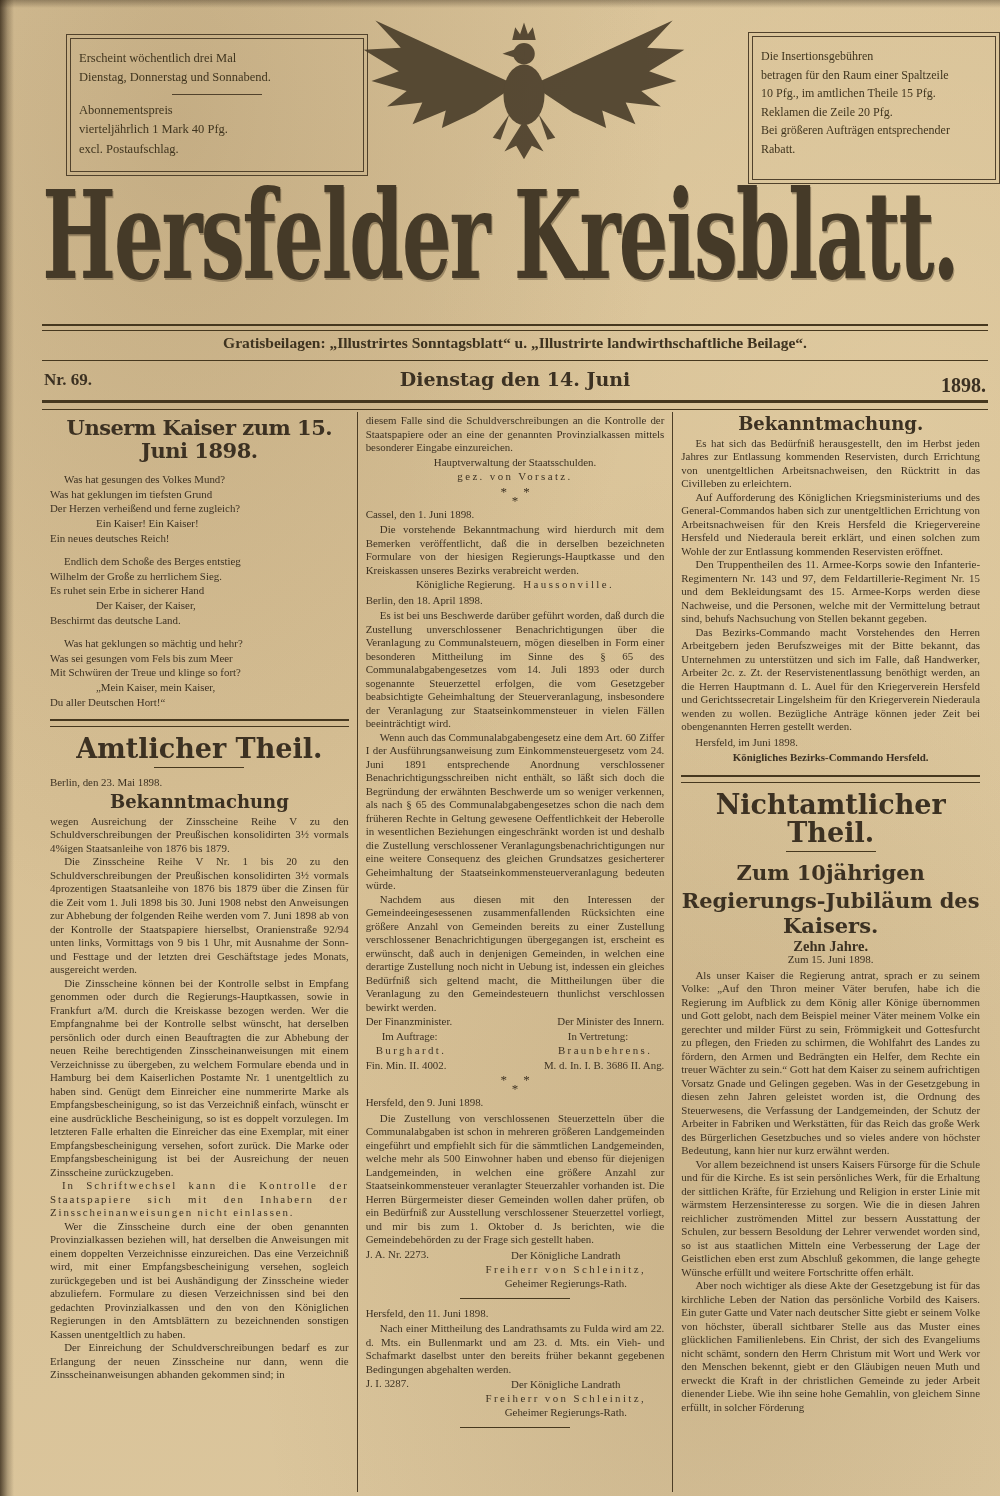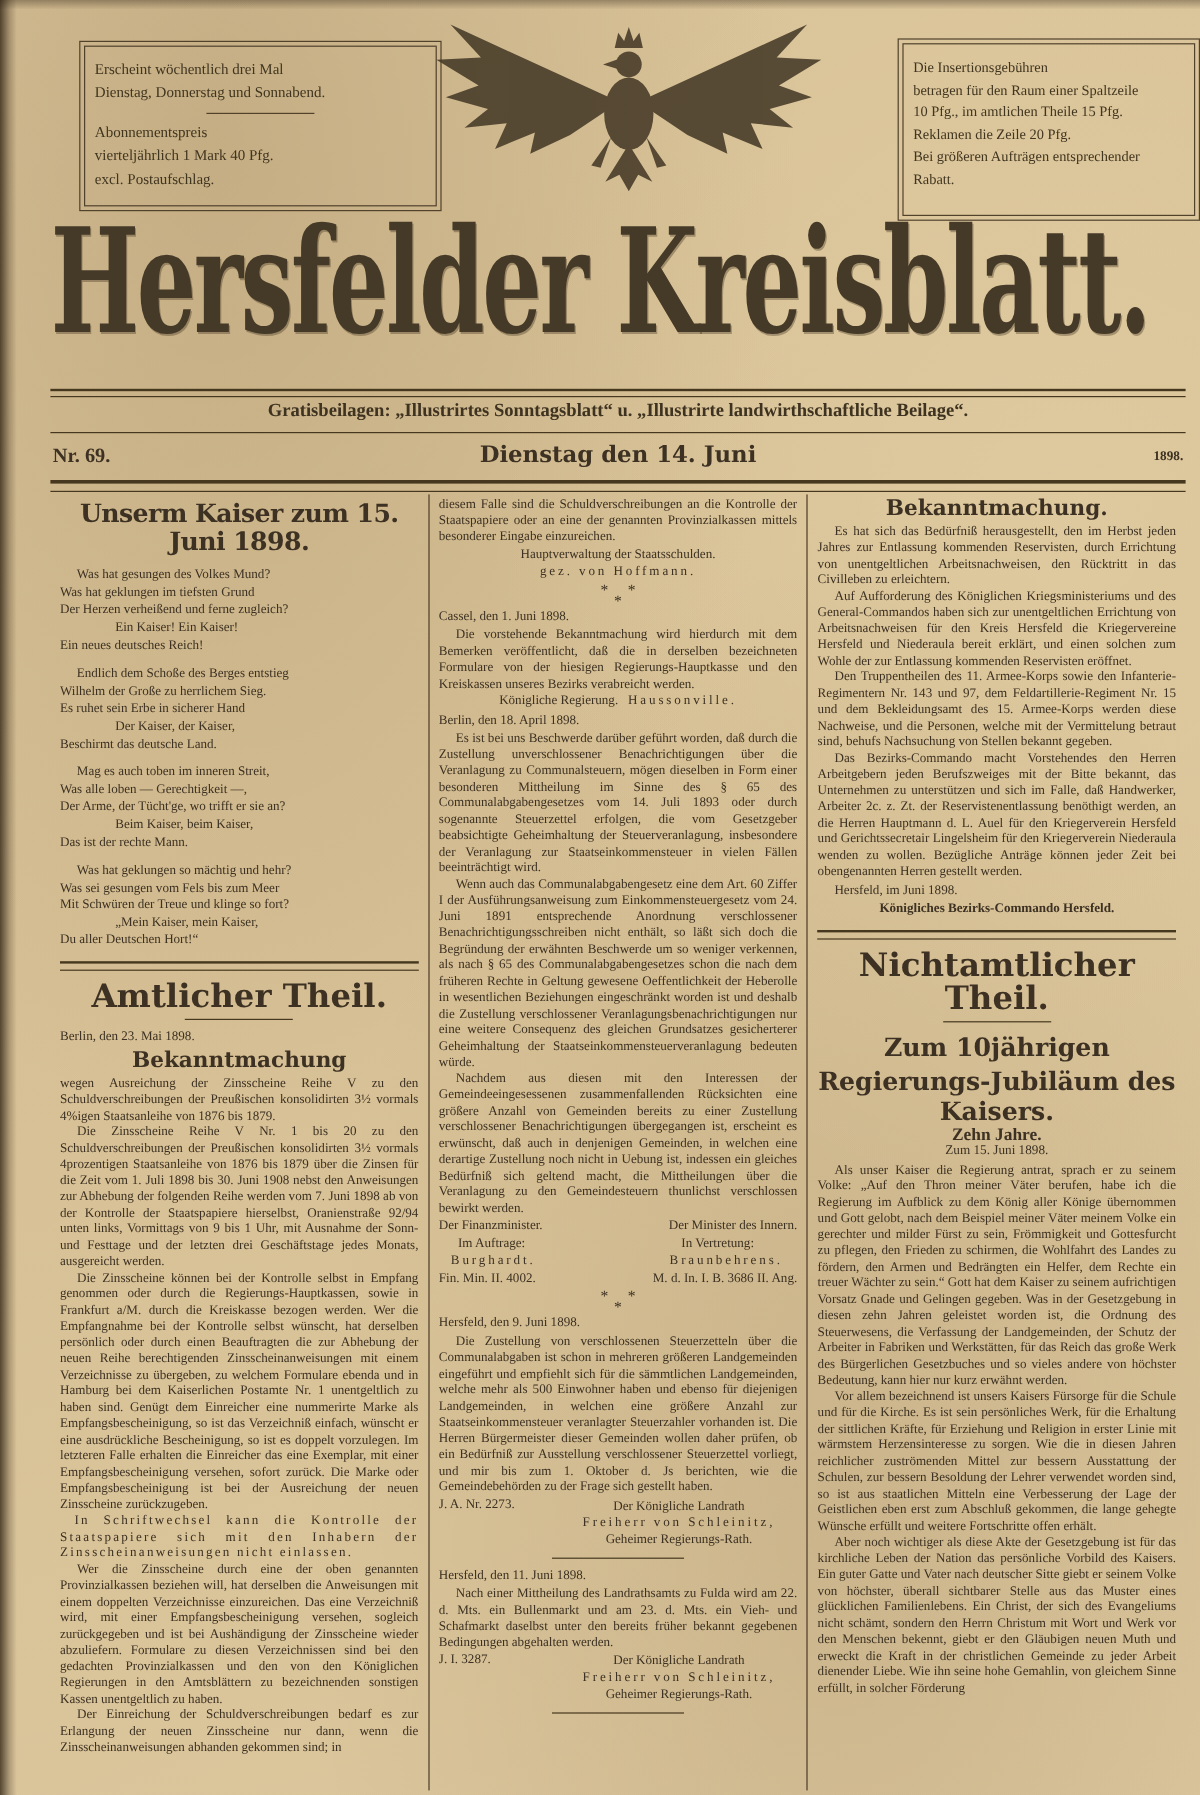--- a/index.html
+++ b/index.html
@@ -34,21 +34,21 @@
     text-shadow:1px 1px 0 rgba(60,45,25,.35);}
   .rule-a{position:absolute;left:42px;right:12px;top:324px;height:4px;
     border-top:2px solid #46381f;border-bottom:1px solid #46381f;}
   .subtitle{position:absolute;left:42px;right:12px;top:334px;text-align:center;
     font-weight:bold;font-size:15.5px;color:#3e3320;}
   .rule-b{position:absolute;left:42px;right:12px;top:360px;border-top:1.5px solid #46381f;}
   .issue-row{position:absolute;left:42px;right:12px;top:366px;height:34px;}
   .issue-no{position:absolute;left:2px;top:4px;font-weight:bold;font-size:17px;}
   .issue-date{position:absolute;left:0;right:0;top:2px;text-align:center;font-weight:bold;
     font-size:19px;font-family:"DejaVu Serif",serif;}
-  .issue-year{position:absolute;right:2px;top:8px;font-weight:bold;font-size:11px;}
+  .issue-year{position:absolute;right:2px;top:8px;font-weight:bold;font-size:20px;}
   .rule-c{position:absolute;left:42px;right:12px;top:400px;height:6px;
     border-top:3px solid #46381f;border-bottom:1.5px solid #46381f;}
   
   .cols{position:absolute;left:42px;right:12px;top:412px;bottom:4px;display:flex;}
   .col{flex:1 1 0;padding:2px 8px 0 8px;overflow:hidden;font-size:10.9px;line-height:13.5px;
     text-align:justify;color:#3c3122;}
   .col + .col{border-left:1.5px solid #4c3d26;}
   p.bp{margin:0;text-indent:1.3em;}
   p.bp.noind{text-indent:0;}
   p.bp.spaced{letter-spacing:.17em;text-indent:1.1em;}
@@ -148,27 +148,20 @@
         <div class="poemline">Ein neues deutsches Reich!</div>
       </div>
       <div class="stanza">
         <div class="poemline i1">Endlich dem Schoße des Berges entstieg</div>
         <div class="poemline">Wilhelm der Große zu herrlichem Sieg.</div>
         <div class="poemline">Es ruhet sein Erbe in sicherer Hand</div>
         <div class="poemline i4">Der Kaiser, der Kaiser,</div>
         <div class="poemline">Beschirmt das deutsche Land.</div>
       </div>
       <div class="stanza">
-        <div class="poemline i1">Mag es auch toben im inneren Streit,</div>
-        <div class="poemline">Was alle loben — Gerechtigkeit —,</div>
-        <div class="poemline">Der Arme, der Tücht'ge, wo trifft er sie an?</div>
-        <div class="poemline i4">Beim Kaiser, beim Kaiser,</div>
-        <div class="poemline">Das ist der rechte Mann.</div>
-      </div>
-      <div class="stanza">
         <div class="poemline i1">Was hat geklungen so mächtig und hehr?</div>
         <div class="poemline">Was sei gesungen vom Fels bis zum Meer</div>
         <div class="poemline">Mit Schwüren der Treue und klinge so fort?</div>
         <div class="poemline i4">„Mein Kaiser, mein Kaiser,</div>
         <div class="poemline">Du aller Deutschen Hort!“</div>
       </div>
 
       <div class="art-rule"></div>
       <div class="sec-head">Amtlicher Theil.</div>
       <div class="sec-underline"></div>
@@ -179,21 +172,21 @@
       <p class="bp">Die Zinsscheine Reihe V Nr. 1 bis 20 zu den Schuldverschreibungen der Preußischen konsolidirten 3½ vormals 4prozentigen Staatsanleihe von 1876 bis 1879 über die Zinsen für die Zeit vom 1. Juli 1898 bis 30. Juni 1908 nebst den Anweisungen zur Abhebung der folgenden Reihe werden vom 7. Juni 1898 ab von der Kontrolle der Staatspapiere hierselbst, Oranienstraße 92/94 unten links, Vormittags von 9 bis 1 Uhr, mit Ausnahme der Sonn- und Festtage und der letzten drei Geschäftstage jedes Monats, ausgereicht werden.</p>
       <p class="bp">Die Zinsscheine können bei der Kontrolle selbst in Empfang genommen oder durch die Regierungs-Hauptkassen, sowie in Frankfurt a/M. durch die Kreiskasse bezogen werden. Wer die Empfangnahme bei der Kontrolle selbst wünscht, hat derselben persönlich oder durch einen Beauftragten die zur Abhebung der neuen Reihe berechtigenden Zinsscheinanweisungen mit einem Verzeichnisse zu übergeben, zu welchem Formulare ebenda und in Hamburg bei dem Kaiserlichen Postamte Nr. 1 unentgeltlich zu haben sind. Genügt dem Einreicher eine nummerirte Marke als Empfangsbescheinigung, so ist das Verzeichniß einfach, wünscht er eine ausdrückliche Bescheinigung, so ist es doppelt vorzulegen. Im letzteren Falle erhalten die Einreicher das eine Exemplar, mit einer Empfangsbescheinigung versehen, sofort zurück. Die Marke oder Empfangsbescheinigung ist bei der Ausreichung der neuen Zinsscheine zurückzugeben.</p>
       <p class="bp spaced">In Schriftwechsel kann die Kontrolle der Staatspapiere sich mit den Inhabern der Zinsscheinanweisungen nicht einlassen.</p>
       <p class="bp">Wer die Zinsscheine durch eine der oben genannten Provinzialkassen beziehen will, hat derselben die Anweisungen mit einem doppelten Verzeichnisse einzureichen. Das eine Verzeichniß wird, mit einer Empfangsbescheinigung versehen, sogleich zurückgegeben und ist bei Aushändigung der Zinsscheine wieder abzuliefern. Formulare zu diesen Verzeichnissen sind bei den gedachten Provinzialkassen und den von den Königlichen Regierungen in den Amtsblättern zu bezeichnenden sonstigen Kassen unentgeltlich zu haben.</p>
       <p class="bp">Der Einreichung der Schuldverschreibungen bedarf es zur Erlangung der neuen Zinsscheine nur dann, wenn die Zinsscheinanweisungen abhanden gekommen sind; in</p>
     </div>
 
     <div class="col">
       <p class="bp noind">diesem Falle sind die Schuldverschreibungen an die Kontrolle der Staatspapiere oder an eine der genannten Provinzialkassen mittels besonderer Eingabe einzureichen.</p>
       <div class="centerline">Hauptverwaltung der Staatsschulden.</div>
-      <div class="centerline sp">gez. von Hoffmann.</div>
+      <div class="centerline sp">gez. von Vorsatz.</div>
       <div class="stars">
         <span>*</span>&nbsp;&nbsp;&nbsp;&nbsp;
         <span>*</span><br>
         <span>*</span>
       </div>
       <div class="dateline">Cassel, den 1. Juni 1898.</div>
       <p class="bp">Die vorstehende Bekanntmachung wird hierdurch mit dem Bemerken veröffentlicht, daß die in derselben bezeichneten Formulare von der hiesigen Regierungs-Hauptkasse und den Kreiskassen unseres Bezirks verabreicht werden.</p>
       <div class="centerline">
         <span>Königliche Regierung.</span>&nbsp;&nbsp;
         <span class="sp">Haussonville.</span>

